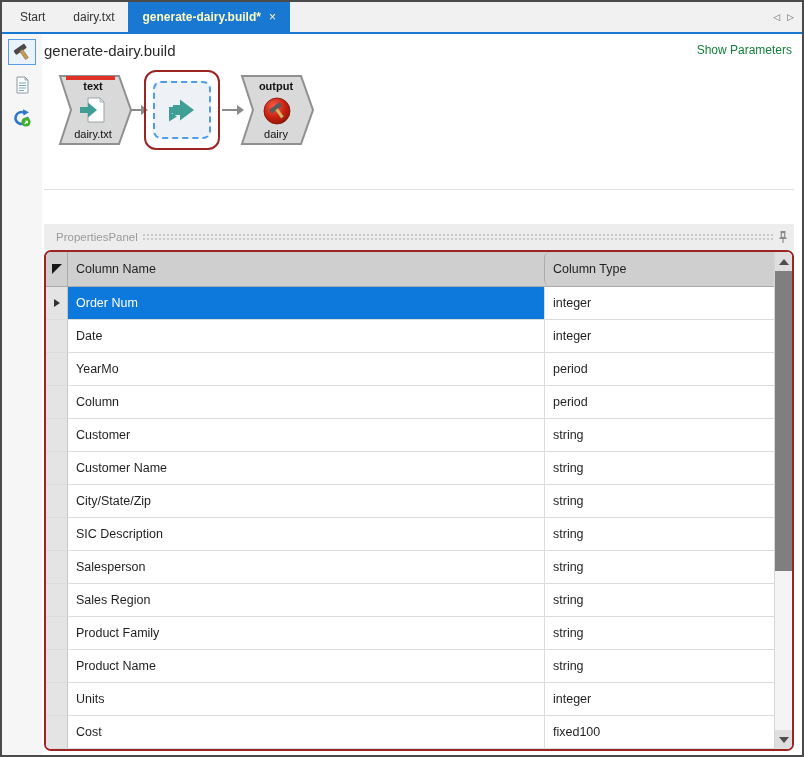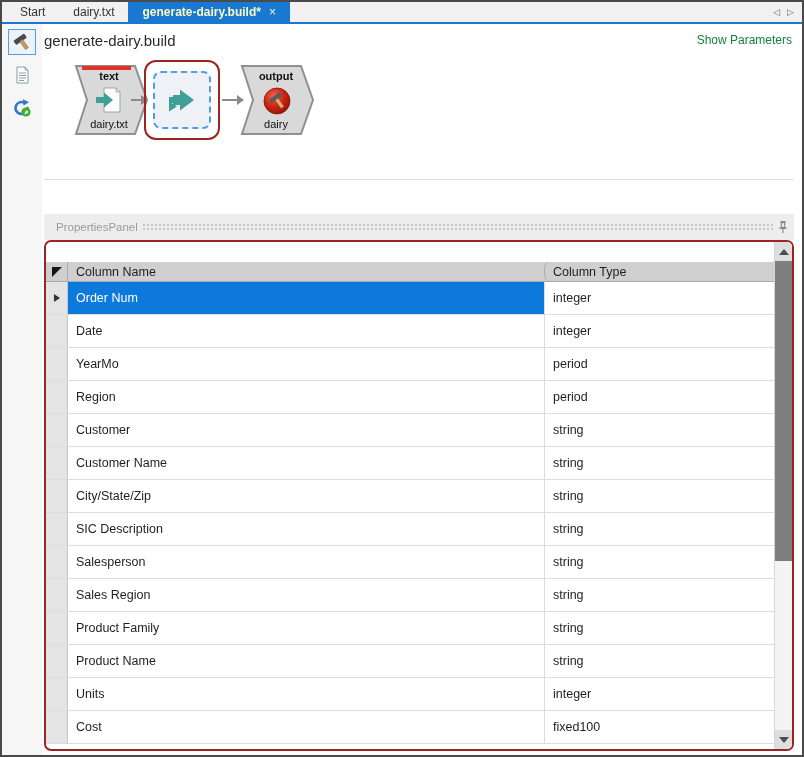--- a/index.html
+++ b/index.html
@@ -6,21 +6,21 @@
   html,body { font-family: "Liberation Sans", sans-serif; }
   .window {
     width: 804px; height: 757px;
     border: 2px solid #4a4a4a;
     background: #fff;
     display: flex; flex-direction: column;
     overflow: hidden;
   }
   
   .tabbar {
-    height: 22px; background: #f1f1f1;
+    height: 32px; background: #f1f1f1;
     display: flex; align-items: stretch;
     border-bottom: 2px solid #1878d2;
     font-size: 12px; color: #333;
     padding-left: 4px; flex: 0 0 auto;
   }
   .tab { display: flex; align-items: center; padding: 0 14px; cursor: default; }
   .tab.active {
     background: #1878d2; color: #fef9c3; font-weight: bold;
   }
   .tab-close { margin-left: 8px; font-weight: normal; font-size: 12px; }
@@ -38,21 +38,21 @@
   .tool-btn.selected { border: 1px solid #569de5; background: #eaf3fc; }
   .content { flex: 1; display: flex; flex-direction: column; min-width: 0; padding: 0 8px 4px 2px; }
   
   .titlebar { height: 32px; display: flex; align-items: center; flex: 0 0 auto; }
   .doc-title { font-size: 15px; color: #2b2b2b; }
   .show-params { margin-left: auto; font-size: 12px; color: #15803d; padding-right: 2px; cursor: default; }
   
   .flow-panel { height: 124px; flex: 0 0 auto; position: relative;
                 border-bottom: 1px solid #e0e0e0; background: #fff; }
   .flow-node { position: absolute; width: 74px; height: 72px; }
-  .node1 { left: 30px; top: 8px; text-decoration: underline; }
+  .node1 { left: 14px; top: 8px; text-decoration: underline; }
   .node3 { left: 196px; top: 8px; }
   .annotation-ring {
     position: absolute; left: 100px; top: 4px; width: 76px; height: 80px;
     border: 2px solid #9c2423; border-radius: 12px;
     display: flex; align-items: center; justify-content: center;
   }
   .transform-node {
     width: 58px; height: 58px; border: 2px dashed #4f9ce8; border-radius: 8px;
     background: #eef2f6; display: flex; align-items: center; justify-content: center;
   }
@@ -76,22 +76,22 @@
     background-size: 4px 4px; }
   
   .avail-heading { font-size: 15px; color: #333; margin: 9px 0 7px 2px; flex: 0 0 auto; }
   
   .table-wrap {
     flex: 1; min-height: 0; display: flex;
     border: 2px solid #9c2423; border-radius: 7px;
     overflow: hidden; background: #fff;
   }
   .grid { flex: 1; min-width: 0; display: flex; flex-direction: column; font-size: 12.5px; color: #1f1f1f; }
-  .grid-header { height: 20px; flex: 0 0 auto; display: flex; background: #cfcfcf;
-                 border-bottom: 1px solid #ababab; align-items: stretch; margin-top: 20px; }
+  .grid-header { height: 35px; flex: 0 0 auto; display: flex; background: #cfcfcf;
+                 border-bottom: 1px solid #ababab; align-items: stretch; }
   .corner-cell { width: 22px; flex: 0 0 auto; border-right: 1px solid #ababab;
                  display: flex; align-items: center; justify-content: center; }
   .select-all-tri { width: 0; height: 0; border-top: 10px solid #161616; border-right: 10px solid transparent; }
   .hcell { display: flex; align-items: center; padding-left: 8px; }
   .hcell-name { flex: 1; min-width: 0; }
   .hcell-type { width: 230px; flex: 0 0 auto; border-left: 1px solid #ababab; border-radius: 6px; }
   .grid-rows { flex: 1; overflow: hidden; }
   .row { height: 33px; display: flex; border-bottom: 1px solid #dcdcdc; background: #fff; }
   .rowsel { width: 22px; flex: 0 0 auto; background: #e4e4e4; border-right: 1px solid #c6c6c6;
             display: flex; align-items: center; justify-content: center; }
@@ -267,21 +267,21 @@
       
     </div>
     <div class="cell-name">YearMo</div>
     <div class="cell-type">period</div>
   </div>
 
   <div class="row">
     <div class="rowsel">
       
     </div>
-    <div class="cell-name">Region</div>
+    <div class="cell-name">Column</div>
     <div class="cell-type">period</div>
   </div>
 
   <div class="row">
     <div class="rowsel">
       
     </div>
     <div class="cell-name">Customer</div>
     <div class="cell-type">string</div>
   </div>

